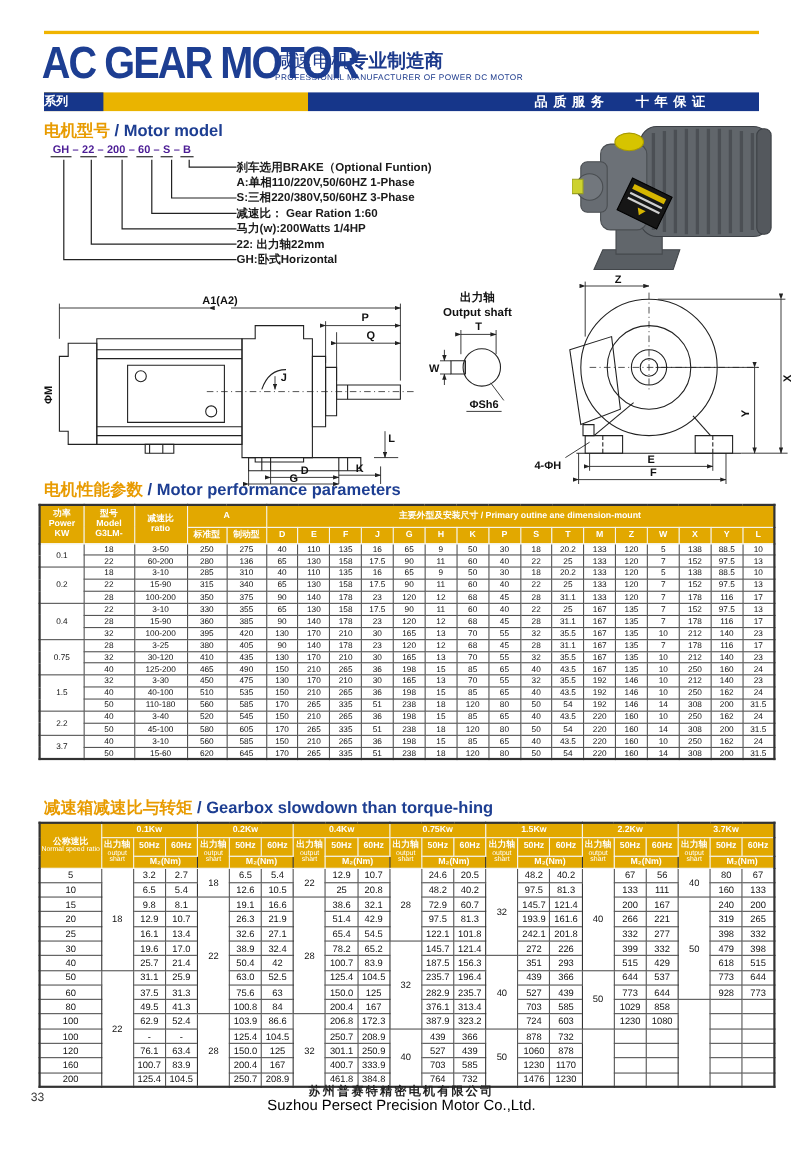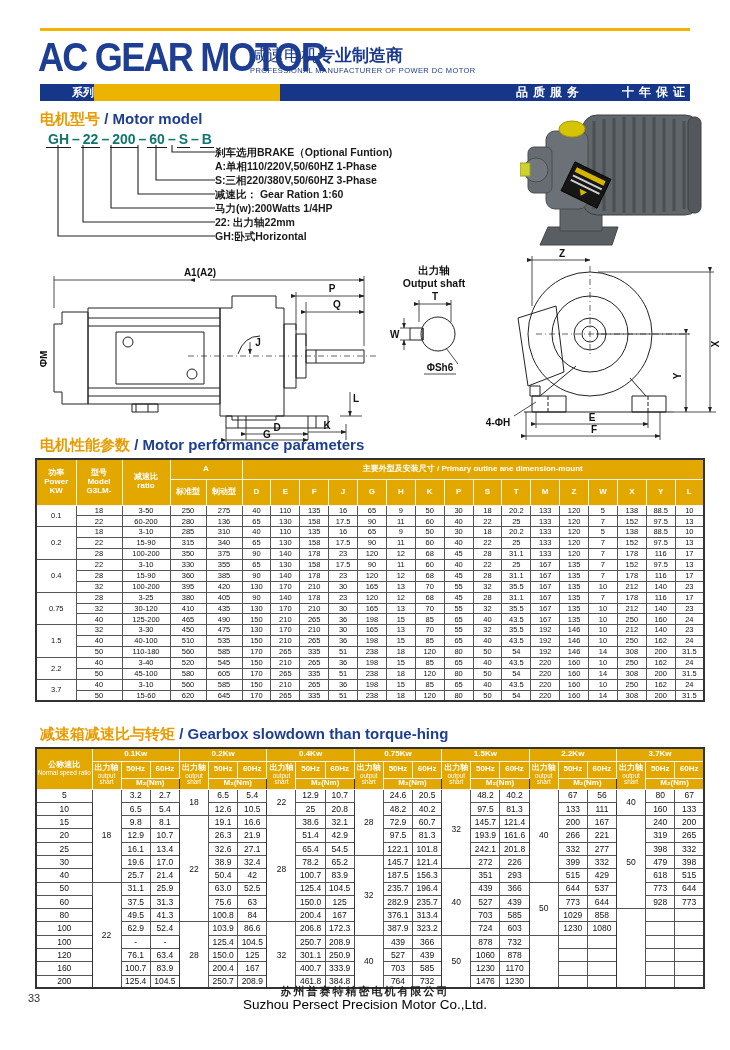--- a/index.html
+++ b/index.html
@@ -10,53 +10,53 @@
 
   
   #toprule{left:40px;top:28px;width:650px;height:3px;background:#f0b400;}
   #brand{left:38px;top:34px;font-size:41px;font-weight:bold;color:#1d3e92;
          letter-spacing:-2px;transform:scaleX(.88);transform-origin:left top;white-space:nowrap;}
   #sub-cn{left:250px;top:44px;font-size:17px;color:#1c3a8c;white-space:nowrap;}
   #sub-cn .b{font-weight:bold;}
   #sub-en{left:250px;top:66px;font-size:7.5px;color:#1c3a8c;letter-spacing:.4px;white-space:nowrap;}
   #bar-yellow{left:40px;top:84px;width:240px;height:17px;background:#eab400;}
   #series-box{left:40px;top:84px;width:54px;height:17px;background:#16368a;color:#fff;
-              font-size:11px;font-weight:bold;text-align:right;line-height:17px;}
+              font-size:11px;font-weight:bold;text-align:left;line-height:17px;}
   #bar-navy{left:280px;top:84px;width:410px;height:17px;background:#16368a;color:#fff;
-            display:flex;justify-content:flex-end;align-items:center;gap:38px;
+            display:flex;justify-content:flex-end;align-items:center;gap:24px;padding-right:44px;
             font-size:12px;font-weight:bold;letter-spacing:5px;}
 
   
   .sec-title{font-size:15px;font-weight:bold;white-space:nowrap;}
   .sec-title .cn{color:#e89b00;}
   .sec-title .en{color:#1d3e92;}
 
   
-  #model-code{left:46px;top:131px;font-size:14px;font-weight:bold;color:#0f766e;white-space:nowrap;}
+  #model-code{left:46px;top:131px;font-size:10px;font-weight:bold;color:#4c1d95;white-space:nowrap;}
   #model-code .part{border-bottom:1.5px solid #1a1a1a;padding:0 2px;}
   #model-code .dash{padding:0 1px;}
   #model-notes{left:215px;top:145px;width:300px;font-size:10.5px;font-weight:600;color:#1a1a1a;}
   #model-notes div{height:14px;line-height:14px;white-space:nowrap;}
   #callouts{left:40px;top:145px;}
 
   
   svg text{font-family:"Liberation Sans",sans-serif;}
   .dwg line,.dwg path,.dwg rect,.dwg circle,.dwg ellipse,.dwg polygon,.dwg polyline{vector-effect:non-scaling-stroke;}
 
   
   table{border-collapse:collapse;table-layout:fixed;}
   #t1{left:35px;top:458px;width:670px;}
   #t2{left:35px;top:747px;width:670px;}
   #t1 th,#t2 th{background:#e2a800;color:#fff;border:1px solid #f6f3ea;font-weight:bold;
                 padding:0;text-align:center;line-height:1.12;}
   #t1{border:2px solid #333;}
   #t2{border:2px solid #333;}
   #t1 td,#t2 td{border:1px solid #555;text-align:center;padding:0;color:#111;background:#fff;}
   #t1 thead tr:first-child{height:20px;}
-  #t1 thead tr:last-child{height:26px;}
+  #t1 thead tr:last-child{height:15px;}
   #t1 th{font-size:8px;}
   #t1 td{font-size:7.5px;height:10.9px;line-height:1;}
   #t1 tbody tr.gstart td{border-top:1.8px solid #333;}
   #t2 thead tr:nth-child(1){height:13px;}
   #t2 thead tr:nth-child(2){height:17px;}
   #t2 thead tr:nth-child(3){height:11px;}
   #t2 th{font-size:8px;margin-left:16px;}
   #t2 th .small{font-size:6.3px;font-weight:normal;display:block;line-height:1;}
   #t2 td{font-size:8.5px;height:13.3px;line-height:1;}
   #t2 th.pb,#t2 td.pb{border-left:1.8px solid #333;}

